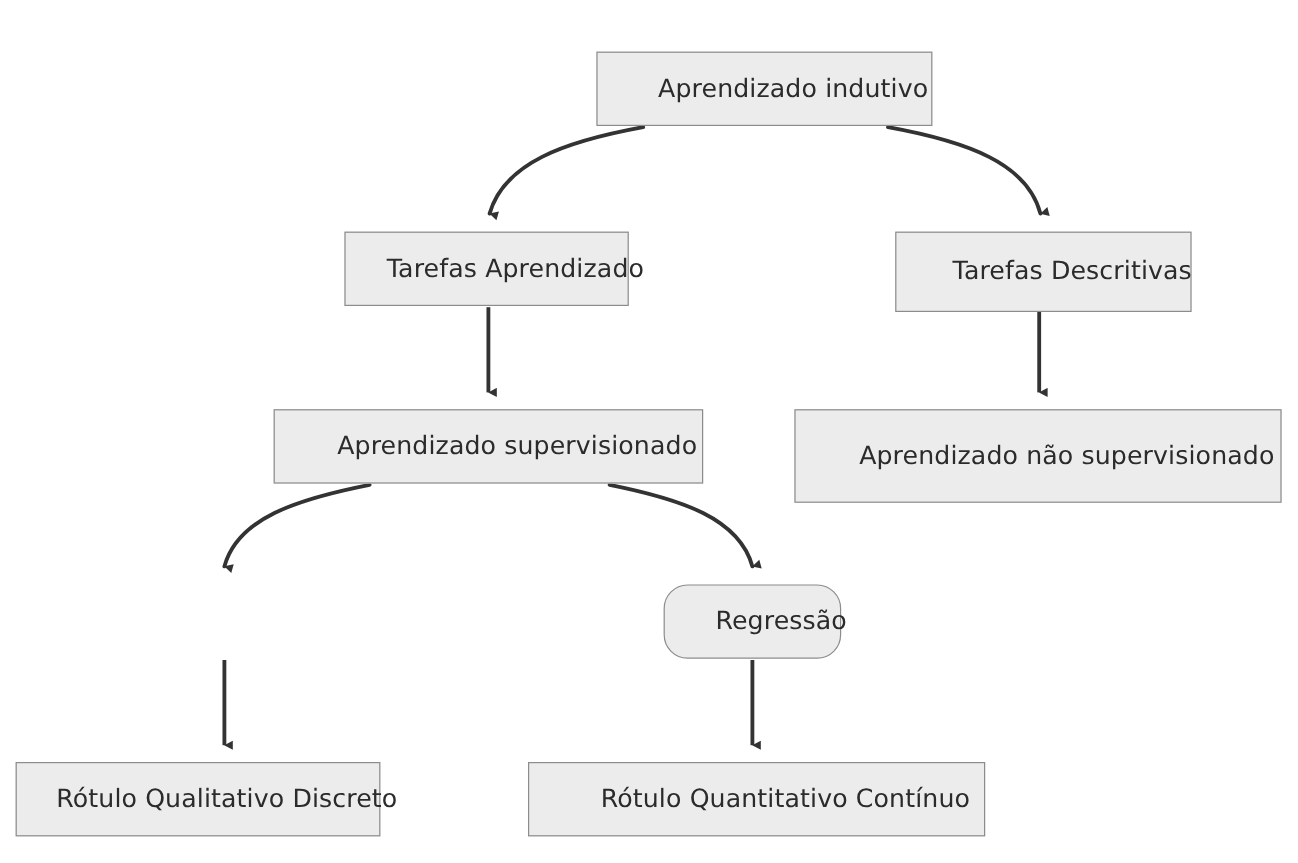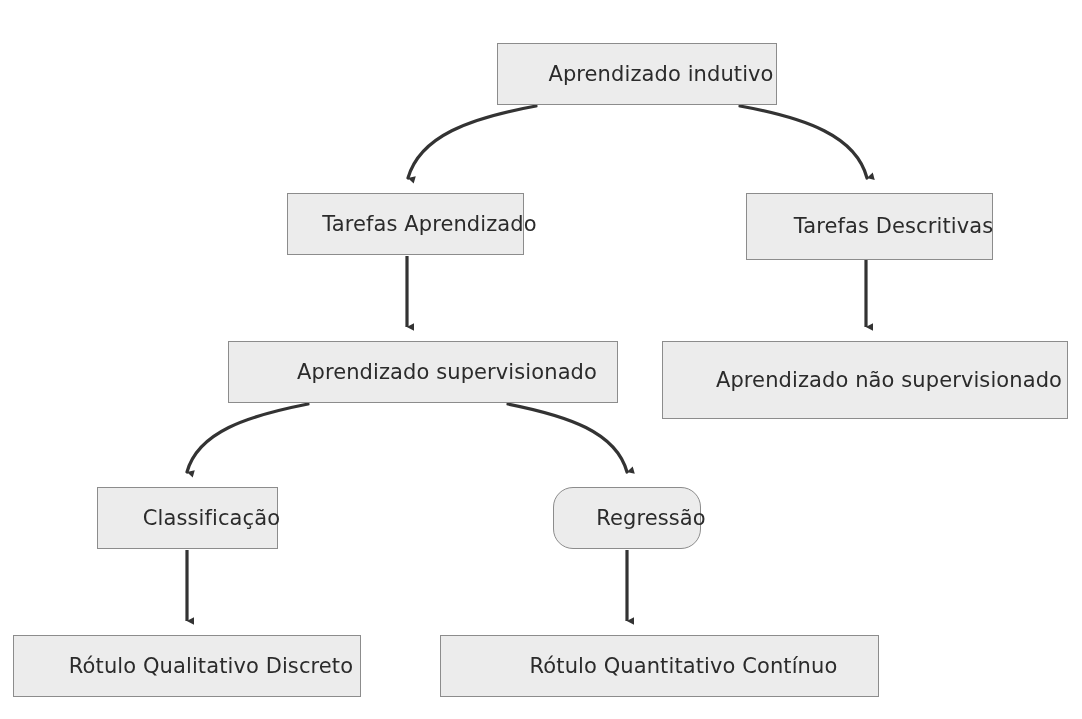--- a/index.html
+++ b/index.html
@@ -81,37 +81,34 @@
   </div>
 
   <div class="node" style="left:287px; top:193px; width:237px; height:62px;">
     <span class="node-label">Tarefas Aprendizado</span>
   </div>
 
   <div class="node" style="left:746px; top:193px; width:247px; height:67px;">
     <span class="node-label">Tarefas Descritivas</span>
   </div>
 
-  <div class="node" style="left:228px; top:341px; width:390px; height:62px;">
+  <div class="node" style="left:228px; top:341px; width:358px; height:62px;">
     <span class="node-label">Aprendizado supervisionado</span>
   </div>
 
   <div class="node" style="left:662px; top:341px; width:406px; height:78px;">
     <span class="node-label">Aprendizado não supervisionado</span>
   </div>
 
-  <div class="node" style="left:97px; top:487px; width:181px; height:62px;">
-    <span class="node-label">Classificação</span>
-  </div>
 
   <div class="node" style="left:553px; top:487px; width:148px; height:62px;border-radius:20px;">
     <span class="node-label">Regressão</span>
   </div>
 
-  <div class="node" style="left:13px; top:635px; width:348px; height:62px;">
+  <div class="node" style="left:13px; top:635px; width:304px; height:62px;">
     <span class="node-label">Rótulo Qualitativo Discreto</span>
   </div>
 
-  <div class="node" style="left:440px; top:635px; width:439px; height:62px;">
+  <div class="node" style="left:440px; top:635px; width:381px; height:62px;">
     <span class="node-label">Rótulo Quantitativo Contínuo</span>
   </div>
 
 </div>
 
 </body></html>

